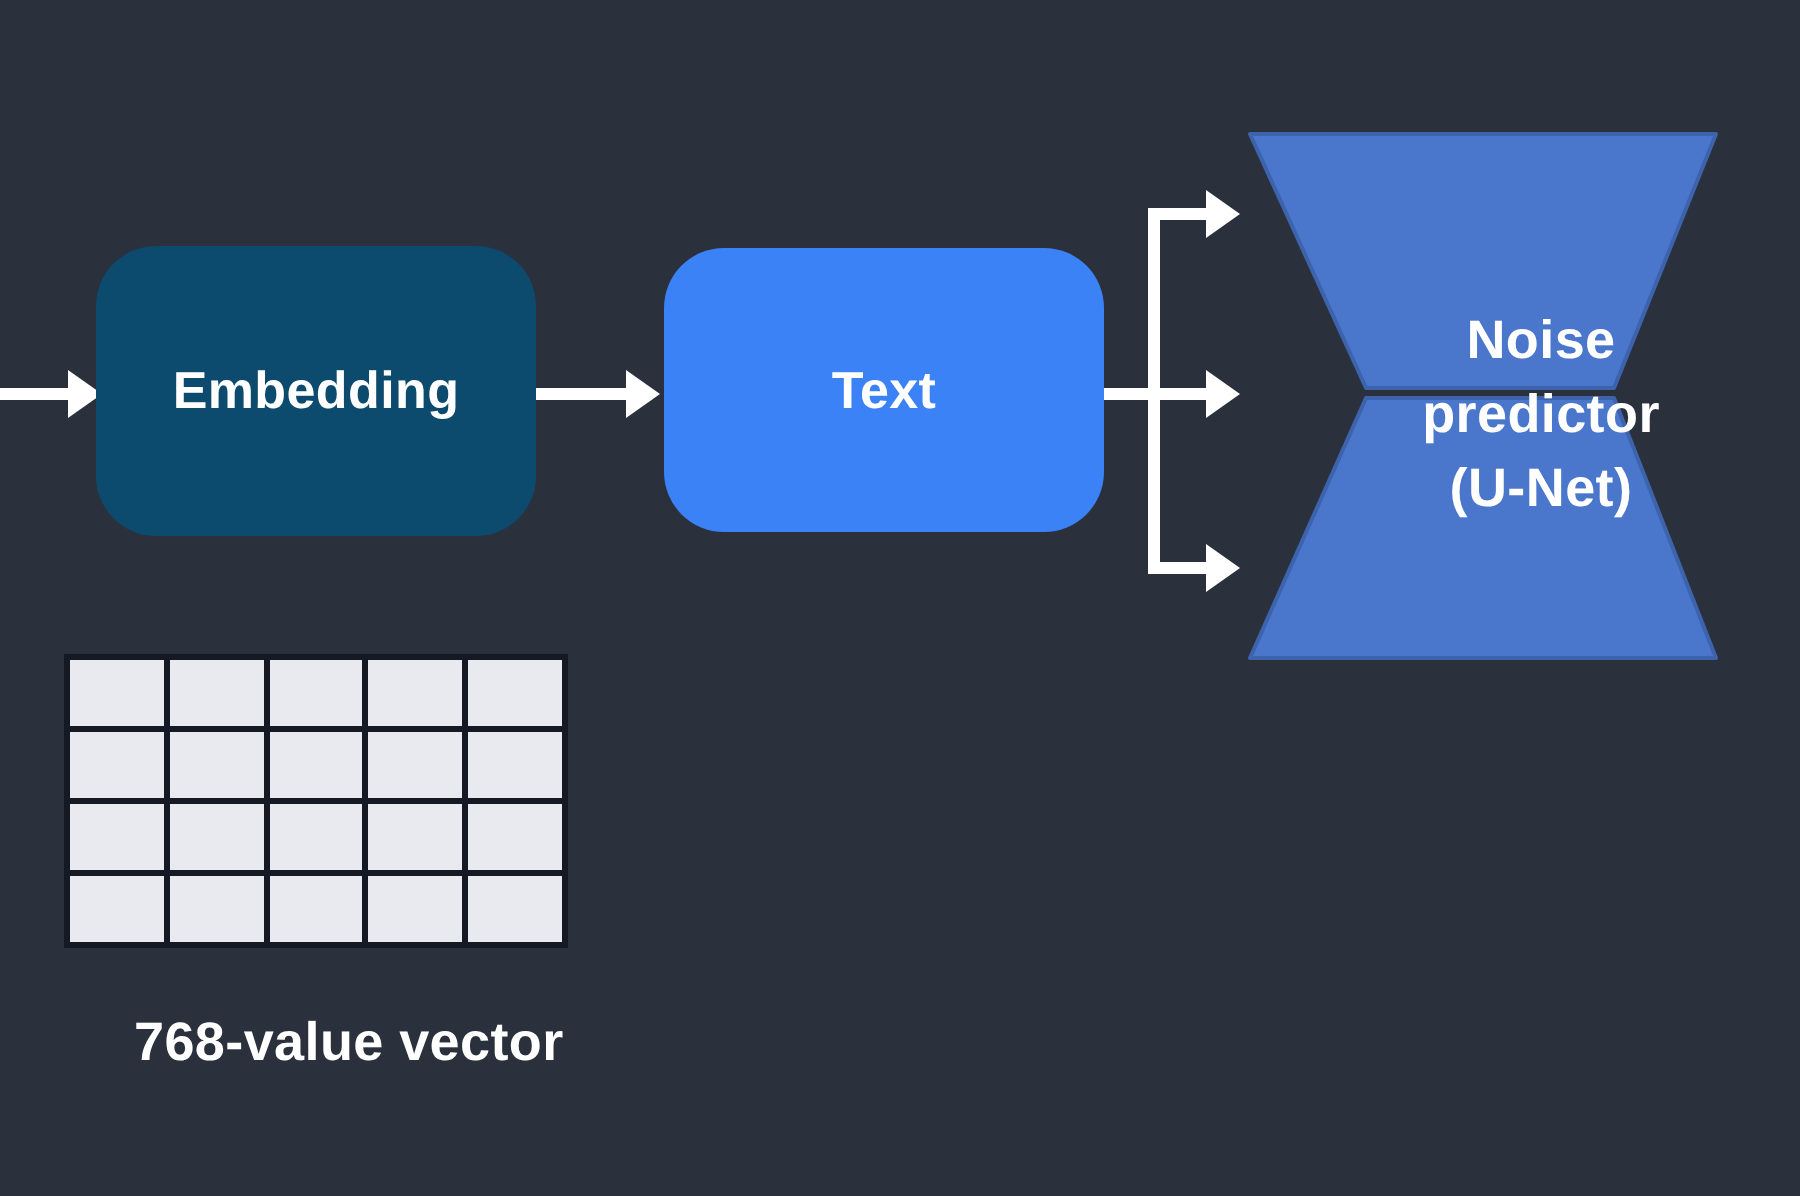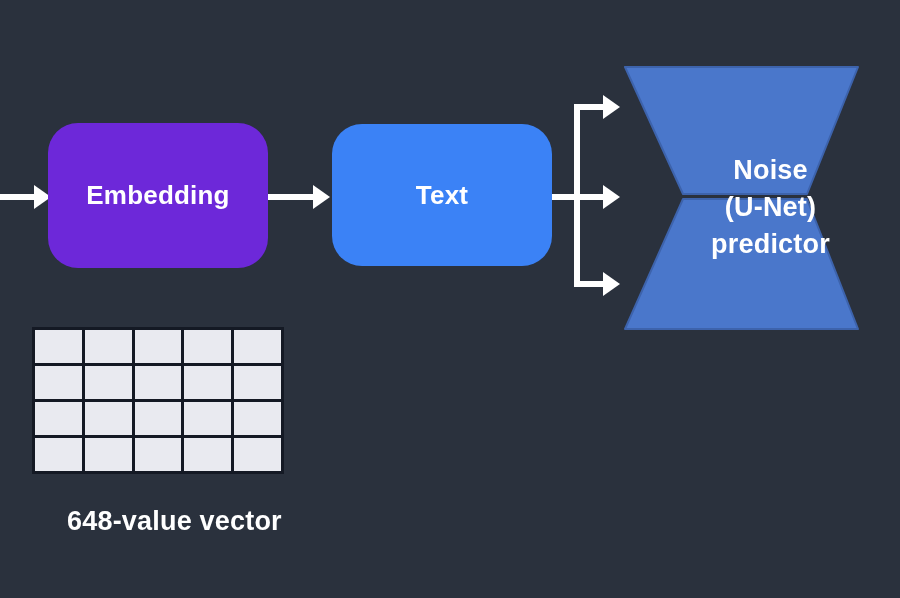--- a/index.html
+++ b/index.html
@@ -103,32 +103,32 @@
       <line x1="577" y1="284" x2="604" y2="284" stroke-width="6" stroke="#FFFFFF"></line>
       <polygon points="603,272 620,284 603,296" fill="#FFFFFF"></polygon>
     </g>
 
     <g>
       <polygon points="625,67 858,67 807,194 683,194" stroke-width="2" stroke-linejoin="round" fill="#4A77CB" stroke="#3D63AC"></polygon>
       <polygon points="683,199 807,199 858,329 625,329" stroke-width="2" stroke-linejoin="round" fill="#4A77CB" stroke="#3D63AC"></polygon>
     </g>
   </svg>
 
-  <div class="node" id="node-embedding" style="background-color: #6d28d9;">
+  <div class="node" id="node-embedding" style="background-color: #0c4a6e;">
     <span class="node-line">Embedding</span>
   </div>
 
   <div class="node" id="node-text-transformer" style="background-color: #3b82f6;">
     <span class="node-line">Text</span>
   </div>
 
   <div id="unet-label">
     <span class="node-line">Noise</span>
+    <span class="node-line">predictor</span>
     <span class="node-line">(U-Net)</span>
-    <span class="node-line">predictor</span>
   </div>
 
   <div id="vector-grid" style="background-color: rgb(20, 25, 36); grid-template-columns: repeat(5, 1fr); grid-template-rows: repeat(4, 1fr);">
       <div class="grid-cell" style="background-color: rgb(233, 234, 240);"></div>
       <div class="grid-cell" style="background-color: rgb(233, 234, 240);"></div>
       <div class="grid-cell" style="background-color: rgb(233, 234, 240);"></div>
       <div class="grid-cell" style="background-color: rgb(233, 234, 240);"></div>
       <div class="grid-cell" style="background-color: rgb(233, 234, 240);"></div>
       <div class="grid-cell" style="background-color: rgb(233, 234, 240);"></div>
       <div class="grid-cell" style="background-color: rgb(233, 234, 240);"></div>
@@ -141,16 +141,16 @@
       <div class="grid-cell" style="background-color: rgb(233, 234, 240);"></div>
       <div class="grid-cell" style="background-color: rgb(233, 234, 240);"></div>
       <div class="grid-cell" style="background-color: rgb(233, 234, 240);"></div>
       <div class="grid-cell" style="background-color: rgb(233, 234, 240);"></div>
       <div class="grid-cell" style="background-color: rgb(233, 234, 240);"></div>
       <div class="grid-cell" style="background-color: rgb(233, 234, 240);"></div>
       <div class="grid-cell" style="background-color: rgb(233, 234, 240);"></div>
     </div>
 
   <div id="vector-caption">
-    <span class="caption-line">648-value vector</span>
+    <span class="caption-line">768-value vector</span>
   </div>
 
 </div>
 
 </body></html>

